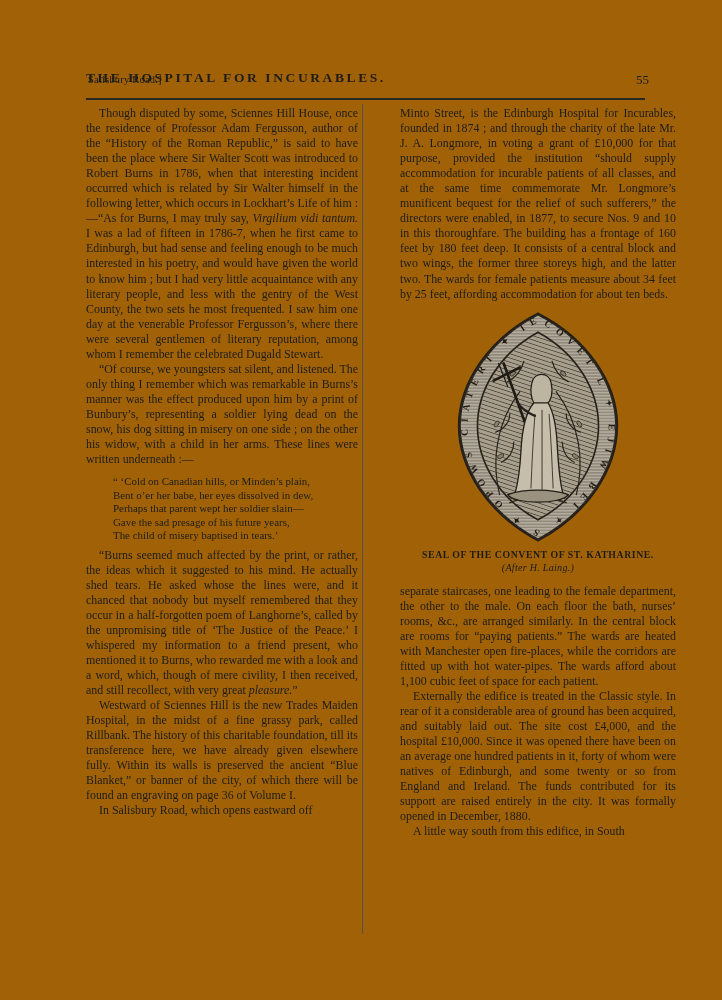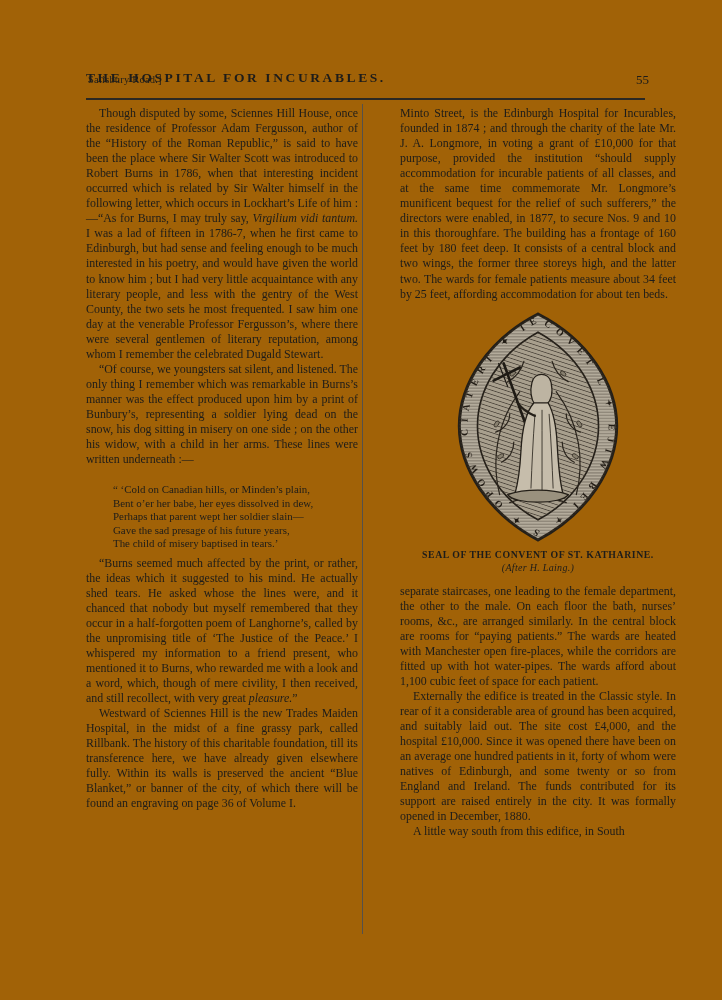--- a/index.html
+++ b/index.html
@@ -16,21 +16,21 @@
   .running-head-right{position:absolute;left:96px;top:72px;width:553px;text-align:right;font-size:13px;}
   .head-rule{position:absolute;left:86px;top:98px;width:559px;height:2px;background:#2b2823;}
   .col-divider{position:absolute;left:362px;top:104px;width:1px;height:830px;background:#55504a;}
   
   .col{position:absolute;top:106px;font-size:11.9px;line-height:15.05px;text-align:justify;}
   .col-left{left:86px;width:272px;}
   .col-right{left:369px;width:276px;margin-left:31px;}
   .para{margin:0;text-align:justify;}
   .para.indent{text-indent:13px;}
   .it{font-style:italic;}
-  .verse{font-size:10.9px;line-height:13.5px;margin:16px 0 5px 27px;text-align:left;}
+  .verse{font-size:10.9px;line-height:13.5px;margin:8px 0 5px 27px;text-align:left;}
   
   .seal-figure{margin:9px 0 10px;text-align:center;}
   .seal-svg{display:block;margin:0 auto;width:202px;height:232px;}
   .seal-caption{font-size:9.8px;font-weight:700;letter-spacing:.55px;text-align:center;margin-top:6px;line-height:12px;}
   .seal-credit{font-size:10px;font-style:italic;font-weight:400;text-align:center;margin-top:1px;line-height:12px;letter-spacing:.3px;}
 </style>
 </head>
 <body>
 
 <div class="page">
@@ -46,20 +46,21 @@
       <div class="para indent"><span>“Of course, we youngsters sat silent, and listened. The only thing I remember which was remarkable in Burns’s manner was the effect produced upon him by a print of Bunbury’s, representing a soldier lying dead on the snow, his dog sitting in misery on one side ; on the other his widow, with a child in her arms.  These lines were written underneath :—</span></div>
       <div class="verse">
         <div class="verse-line">“ ‘Cold on Canadian hills, or Minden’s plain,</div>
         <div class="verse-line">Bent o’er her babe, her eyes dissolved in dew,</div>
         <div class="verse-line">Perhaps that parent wept her soldier slain—</div>
         <div class="verse-line">Gave the sad presage of his future years,</div>
         <div class="verse-line">The child of misery baptised in tears.’</div>
       </div>
       <div class="para indent"><span>“Burns seemed much affected by the print, or rather, the ideas which it suggested to his mind. He actually shed tears.  He asked whose the lines were, and it chanced that nobody but myself remembered that they occur in a half-forgotten poem of Langhorne’s, called by the unpromising title of ‘The Justice of the Peace.’  I whispered my information to a friend present, who mentioned it to Burns, who rewarded me with a look and a word, which, though of mere civility, I then received, and still recollect, with very great </span><span class="it">pleasure.</span><span>”</span></div>
       <div class="para indent"><span>Westward of Sciennes Hill is the new Trades Maiden Hospital, in the midst of a fine grassy park, called Rillbank.   The history of this charitable foundation, till its transference here, we have already given elsewhere fully.  Within its walls is preserved the ancient “Blue Blanket,” or banner of the city, of which there will be found an engraving on page 36 of Volume I.</span></div>
+      <div class="para indent"><span>In Salisbury Road, which opens eastward off</span></div>
     </div>
 
   <div class="col col-right">
     <div>
         <div class="para"><span>Minto Street, is the Edinburgh  Hospital for Incurables, founded in 1874 ;  and through the charity of the late Mr. J. A. Longmore, in voting a grant of £10,000 for that purpose, provided the institution “should supply accommodation for incurable patients of all classes, and at the same time commemorate Mr. Longmore’s munificent bequest for the relief of such sufferers,” the directors were enabled, in 1877, to secure Nos. 9 and 10 in this thoroughfare.   The building has a frontage of 160 feet by 180 feet deep.   It consists of a central block and two wings, the former three storeys high, and the latter two.   The wards for female patients measure about 34 feet by 25 feet, affording accommodation for about ten beds.</span></div>
       </div>
 
     <div class="seal-figure">
       <svg class="seal-svg" viewBox="0 0 200 230" xmlns="http://www.w3.org/2000/svg">
         <defs>

